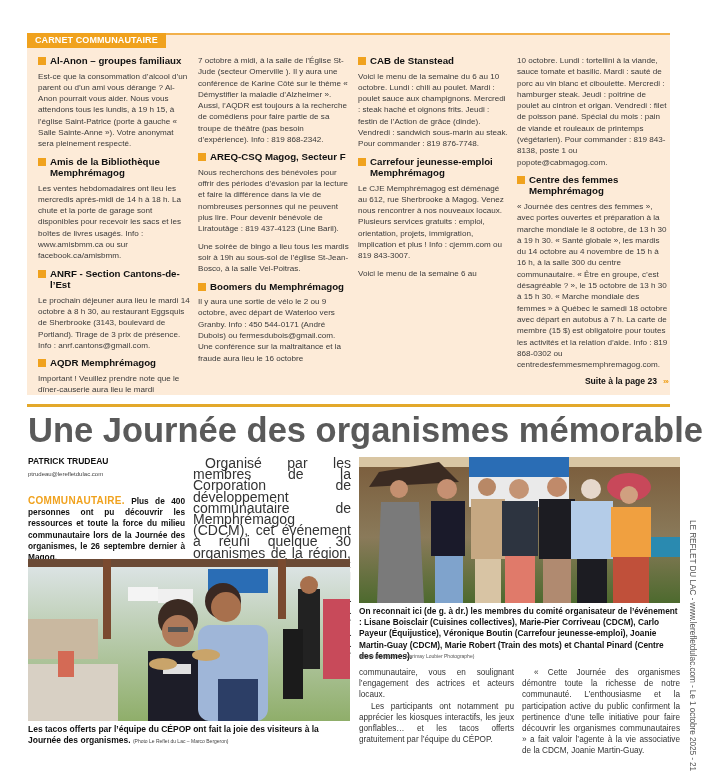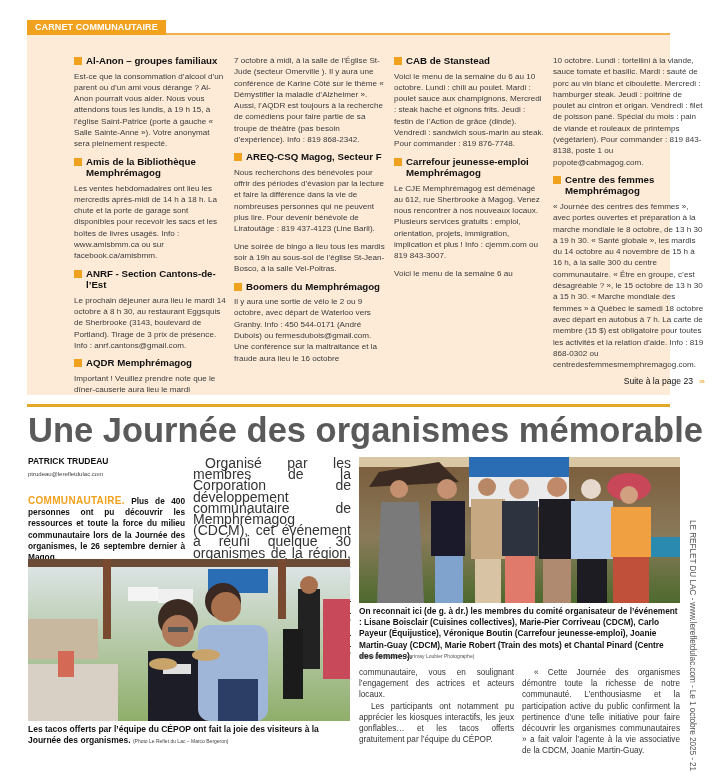--- a/index.html
+++ b/index.html
@@ -6,34 +6,34 @@
   html, body { width: 725px; height: 776px; background: #ffffff; overflow: hidden; }
   body { position: relative; font-family: "Liberation Sans", "DejaVu Sans", sans-serif; color: #2b2b2b; }
 
   
   .carnet {
     position: absolute; left: 27px; top: 33px; width: 643px; height: 362px;
     background: #fdebd8;
     border-top: 2px solid #f2b04b;
   }
   .carnet-tab {
-    position: absolute; left: 27px; top: 20px; height: 15px; padding: 0 8px;
+    position: absolute; left: 27px; top: 33px; height: 15px; padding: 0 8px;
     background: #f0a21e; color: #fff; font-weight: bold; font-size: 9px; line-height: 15px;
     letter-spacing: 0.1px;
   }
-  .carnet-cols { position: absolute; left: 38px; top: 55px; width: 630px; height: 340px; margin-left: 36px; }
+  .carnet-cols { position: absolute; left: 38px; top: 55px; width: 630px; height: 340px; }
   .col { position: absolute; top: 0; width: 152px; font-size: 8.1px; line-height: 11.3px; color: #3a3a3a; }
   .col-1 { left: 0; }
   .col-2 { left: 160px; }
   .col-3 { left: 320px; }
   .col-4 { left: 479px; }
   .head { display: flex; align-items: flex-start; font-weight: bold; font-size: 9.7px; line-height: 11.5px; color: #111; margin: 0 0 4px 0; }
   .head .sq { flex: 0 0 auto; width: 8px; height: 8px; background: #f0a21e; margin: 2px 4px 0 0; }
   .para { margin-bottom: 6px; }
-  .suite { position: absolute; right: 0; top: 321px; font-size: 8.6px; font-weight: normal; color: #111; white-space: nowrap; }
+  .suite { position: absolute; right: 0; top: 321px; font-size: 8.6px; font-weight: bold; color: #111; white-space: nowrap; }
   .suite .arrows { color: #f0a21e; margin-left: 6px; letter-spacing: -1px; font-size: 8px; }
   .rule { position: absolute; left: 27px; top: 404px; width: 643px; height: 3px; background: #e3a82a; }
 
   
   .headline {
     position: absolute; left: 28px; top: 410px; font-size: 34.5px; font-weight: bold;
     color: #5a5a5a; letter-spacing: 0px; white-space: nowrap; line-height: 40px;
   }
   .byline { position: absolute; left: 28px; top: 456px; font-size: 8.5px; font-weight: bold; color: #111; }
   .byline-email { position: absolute; left: 28px; top: 471px; font-size: 6px; color: #444; }

